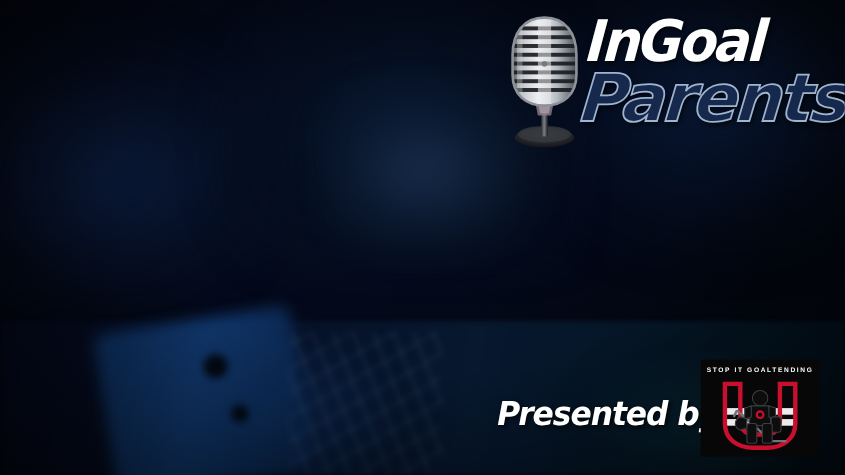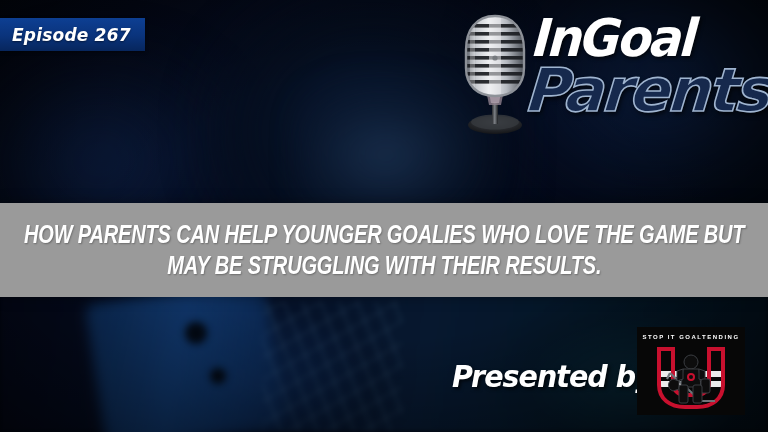--- a/index.html
+++ b/index.html
@@ -251,23 +251,20 @@
   <div class="bg-head"></div>
   <div class="bg-face"></div>
   <div class="bg-lower">
     <div class="pad-blocker"></div>
     <div class="pad-dot1"></div>
     <div class="pad-dot2"></div>
     <div class="pad-cage"></div>
   </div>
   <div class="bg-vignette"></div>
 
-  <div class="episode-badge">
-    <span>Episode 267</span>
-  </div>
 
   <div class="brand">
 
     <svg class="mic" viewBox="0 0 78 126">
       <defs>
         <linearGradient id="micBody" x1="0" y1="0" x2="1" y2="0">
           <stop offset="0%" stop-color="#5b6068"></stop>
           <stop offset="18%" stop-color="#c9ccd1"></stop>
           <stop offset="42%" stop-color="#f2f3f5"></stop>
           <stop offset="70%" stop-color="#b6bac1"></stop>
@@ -315,24 +312,20 @@
       <path d="M39 6 C58 6 68 20 68 40 L68 58 C68 76 56 86 39 86 C22 86 10 76 10 58 L10 40 C10 20 20 6 39 6 Z" fill="none" stroke="#8d9198" stroke-width="2.4"></path>
       <circle cx="39" cy="48" r="2.6" fill="#6e7277" opacity=".8"></circle>
     </svg>
 
     <div class="brand-words">
       <div class="word-ingoal">InGoal</div>
       <div class="word-parents">Parents</div>
     </div>
   </div>
 
-  <div class="title-banner">
-    <div class="title-line">HOW PARENTS CAN HELP YOUNGER GOALIES WHO LOVE THE GAME BUT</div>
-    <div class="title-line">MAY BE STRUGGLING WITH THEIR RESULTS.</div>
-  </div>
 
   <div class="presented-by">Presented by</div>
 
   <div class="sponsor-logo">
     <div class="sponsor-tagline">STOP IT GOALTENDING</div>
     <svg width="108" height="88" viewBox="0 0 108 88">
 
       <rect x="22" y="44" width="64" height="6" fill="#ffffff" opacity=".92"></rect>
       <rect x="22" y="54" width="64" height="6" fill="#ffffff" opacity=".92"></rect>
 

